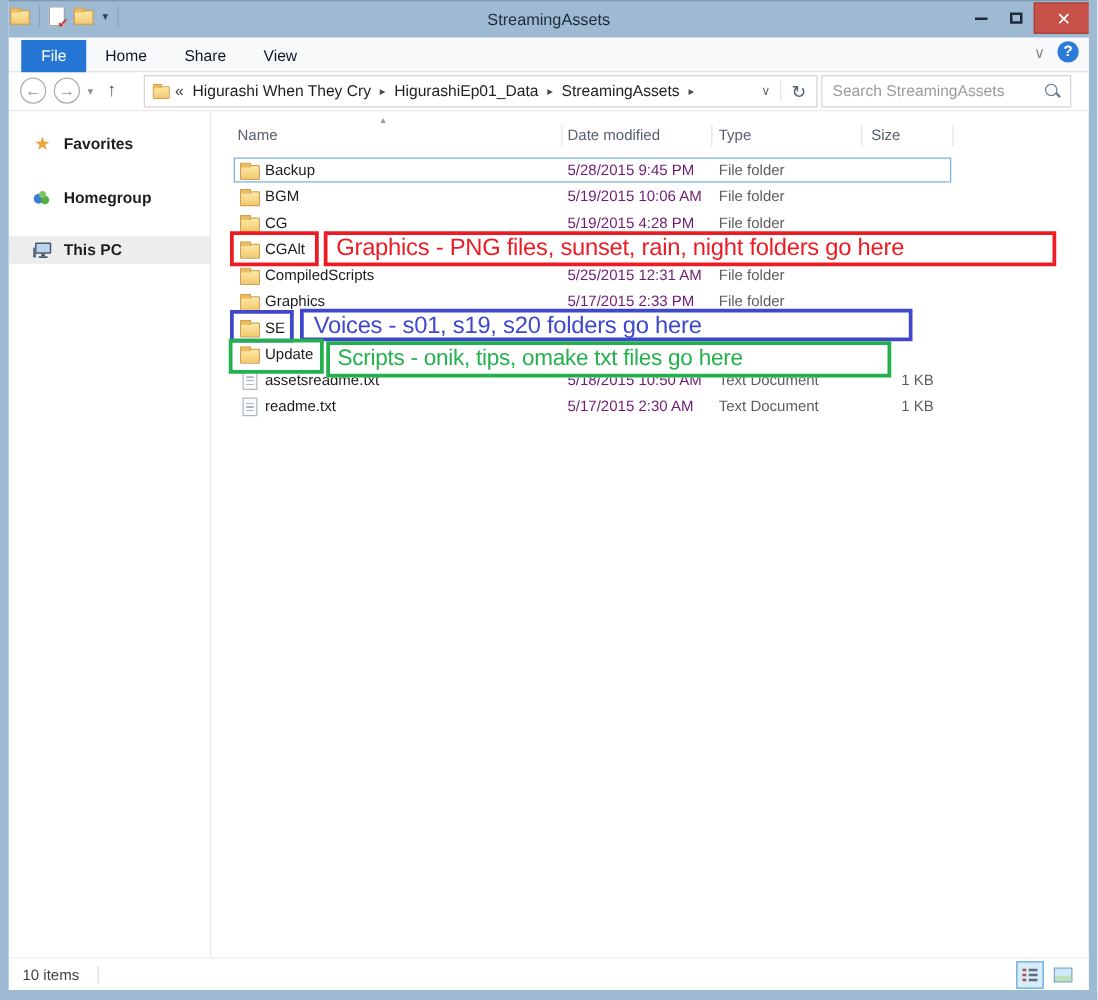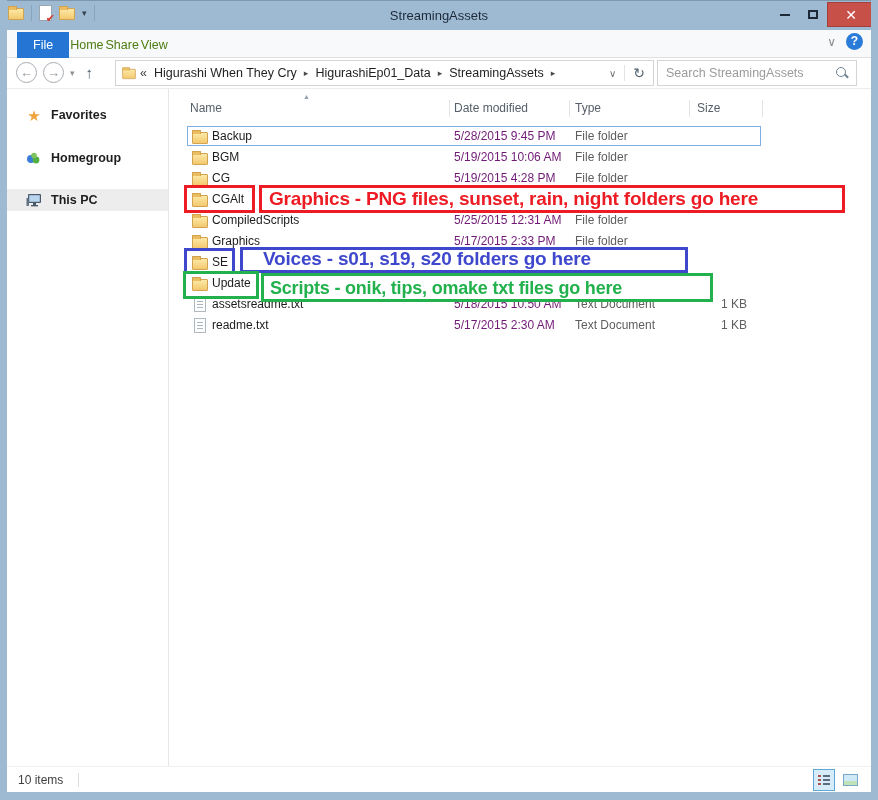--- a/index.html
+++ b/index.html
@@ -13,21 +13,21 @@
   .title { position:absolute; left:0; top:0; width:100%; height:30px; text-align:center; line-height:30px; font-size:13px; color:#1e2a38; }
   .win-controls { position:absolute; right:3px; top:1px; display:flex; align-items:flex-start; height:26px; }
   .wc { display:flex; align-items:center; justify-content:center; height:25px; cursor:pointer; }
   .wc-min, .wc-max { width:28px; }
   .wc-close { width:48px; background:#c75049; border:1px solid #a43e39; color:#fff; font-size:14px; }
   .min-glyph { width:10px; height:2px; background:#1e2a38; }
   .max-glyph { width:10px; height:9px; border:2px solid #1e2a38; background:transparent; }
   
   .ribbon { position:absolute; left:0; top:30px; width:864px; height:28px; background:#f8f9fa; border-bottom:1px solid #e0e0e0; z-index:5; }
   .tabs { position:absolute; left:10px; top:2px; display:flex; height:26px; }
-  .tab { padding:0 1px; line-height:26px; font-size:12.5px; color:#4d7c0f; cursor:pointer; }
+  .tab { padding:0 15px; line-height:26px; font-size:12.5px; color:#0f172a; cursor:pointer; }
   .tab.active { background:#2576d4; color:#fff; padding:0 16px; }
   .ribbon-right { position:absolute; right:8px; top:3px; display:flex; align-items:center; gap:10px; }
   .rib-chevron { color:#8a8a8a; font-size:12px; cursor:pointer; }
   .help-btn { width:17px; height:17px; border-radius:50%; background:#2b7cd8; color:#fff; font-size:12px; font-weight:bold; text-align:center; line-height:17px; cursor:pointer; }
   
   .addr-row { position:absolute; left:0; top:58px; width:864px; height:31px; background:#fff; border-bottom:1px solid #ececec; z-index:5; }
   .nav-circle { width:21px; height:21px; border-radius:50%; border:1px solid #a8adb2; color:#8d9399; font-size:13px; text-align:center; line-height:19px; cursor:pointer; }
   .nav-cluster { position:absolute; left:9px; top:4px; display:flex; align-items:center; gap:6px; }
   .small-drop { color:#8d9399; font-size:9px; cursor:pointer; }
   .up-arrow { color:#53606c; font-size:15px; cursor:pointer; margin-left:5px; }
@@ -75,28 +75,28 @@
   .icon-folder::before { content:""; position:absolute; top:-3px; left:-1px; width:7px; height:3px; background:#e9bd60; border:1px solid #d2a24f; border-bottom:none; border-radius:1px 1px 0 0; }
   .row .icon-folder { left:7px; }
   .icon-textfile { position:absolute; left:9px; top:3px; width:12px; height:15px; background:#fdfdfd; border:1px solid #aeb9c2; }
   .icon-textfile::before { content:""; position:absolute; left:2px; top:3px; right:2px; height:8px;
       background:repeating-linear-gradient(to bottom,#a9b6c0 0 1px,transparent 1px 3px); }
   .icon-doc-check { position:relative; width:13px; height:16px; background:#fff; border:1px solid #9aa6b0; }
   .icon-doc-check::after { content:"✔"; position:absolute; right:-4px; bottom:-5px; color:#d03a2f; font-size:11px; }
   
   .ann { position:absolute; z-index:50; }
   .outline-only { background:transparent; }
-  .ann-label { background:#fff; display:flex; align-items:flex-end; font-weight:bold; white-space:nowrap; }
+  .ann-label { background:#fff; display:flex; align-items:flex-start; font-weight:normal; white-space:nowrap; }
   .ann-red { border:3px solid #ed1c24; color:#ed1c24; }
   .ann-blue { border:3px solid #3f48cc; color:#3f48cc; }
   .ann-green { border:3px solid #22b14c; color:#22b14c; }
   .nb-red { left:177px; top:185px; width:71px; height:28px; }
   .lb-red { left:252px; top:185px; width:586px; height:28px; font-size:19px; letter-spacing:-0.2px; padding-left:7px; }
   .nb-blue { left:177px; top:248px; width:51px; height:26px; }
-  .lb-blue { left:233px; top:247px; width:448px; height:26px; font-size:19px; letter-spacing:-0.2px; padding-left:20px; }
+  .lb-blue { left:233px; top:247px; width:490px; height:26px; font-size:19px; letter-spacing:-0.2px; padding-left:8px; }
   .nb-green { left:176px; top:271px; width:76px; height:28px; }
   .lb-green { left:254px; top:273px; width:452px; height:29px; font-size:18px; letter-spacing:-0.2px; padding-left:6px; }
   
   .statusbar { position:absolute; left:0; top:766px; width:864px; height:26px; background:#fff; border-top:1px solid #f0f0f0; }
   .status-text { position:absolute; left:11px; top:0; line-height:26px; font-size:12px; color:#3f3f3f; }
   .status-sep { position:absolute; left:71px; top:6px; width:1px; height:14px; background:#dcdcdc; }
   .view-btns { position:absolute; right:10px; top:2px; display:flex; gap:4px; }
   .vb { width:22px; height:22px; display:flex; align-items:center; justify-content:center; cursor:pointer; border:1px solid transparent; }
   .vb.selected { border:1px solid #5fa8d5; background:#d6ecf9; }
   .details-glyph { width:12px; height:12px;

